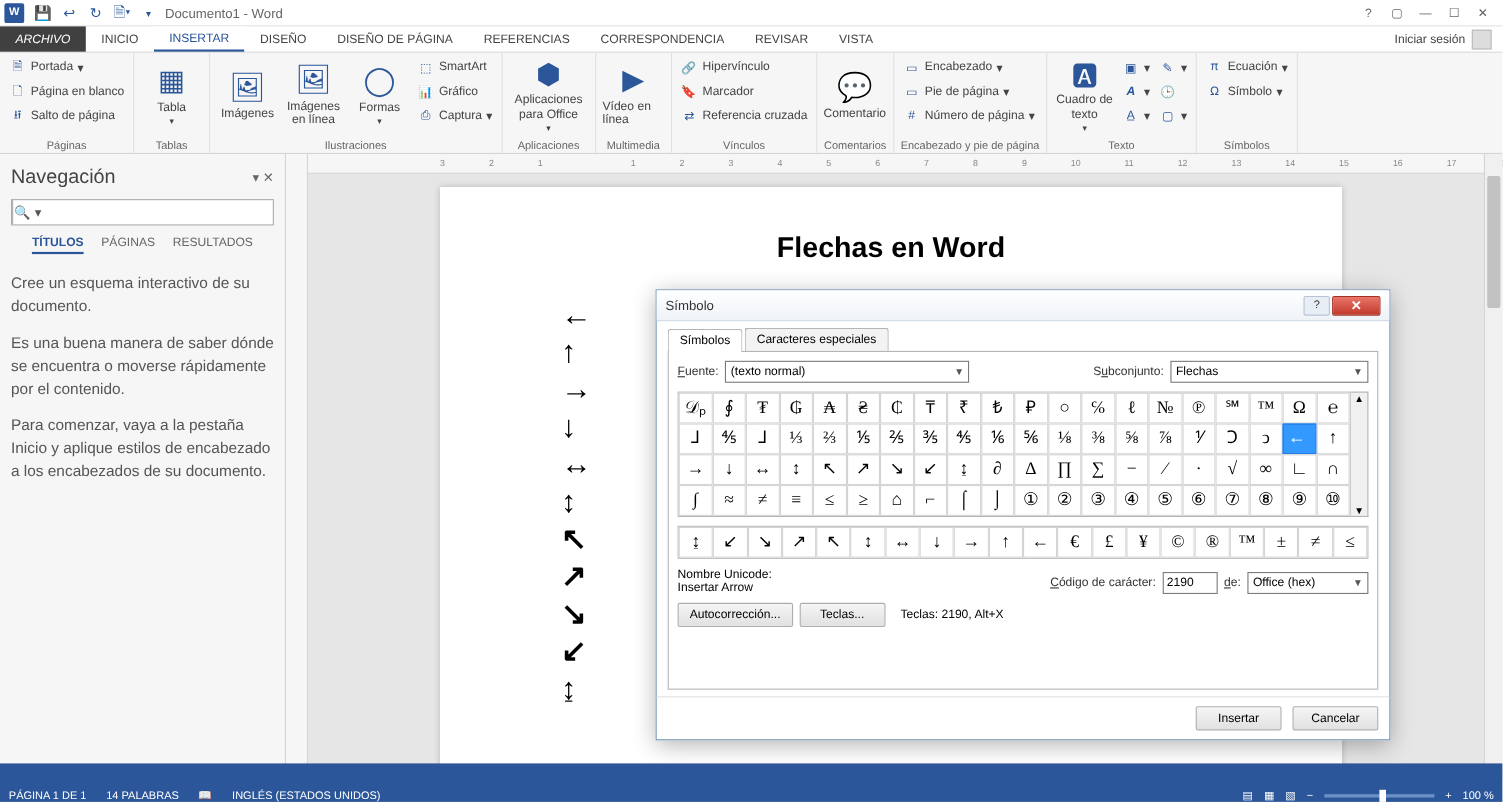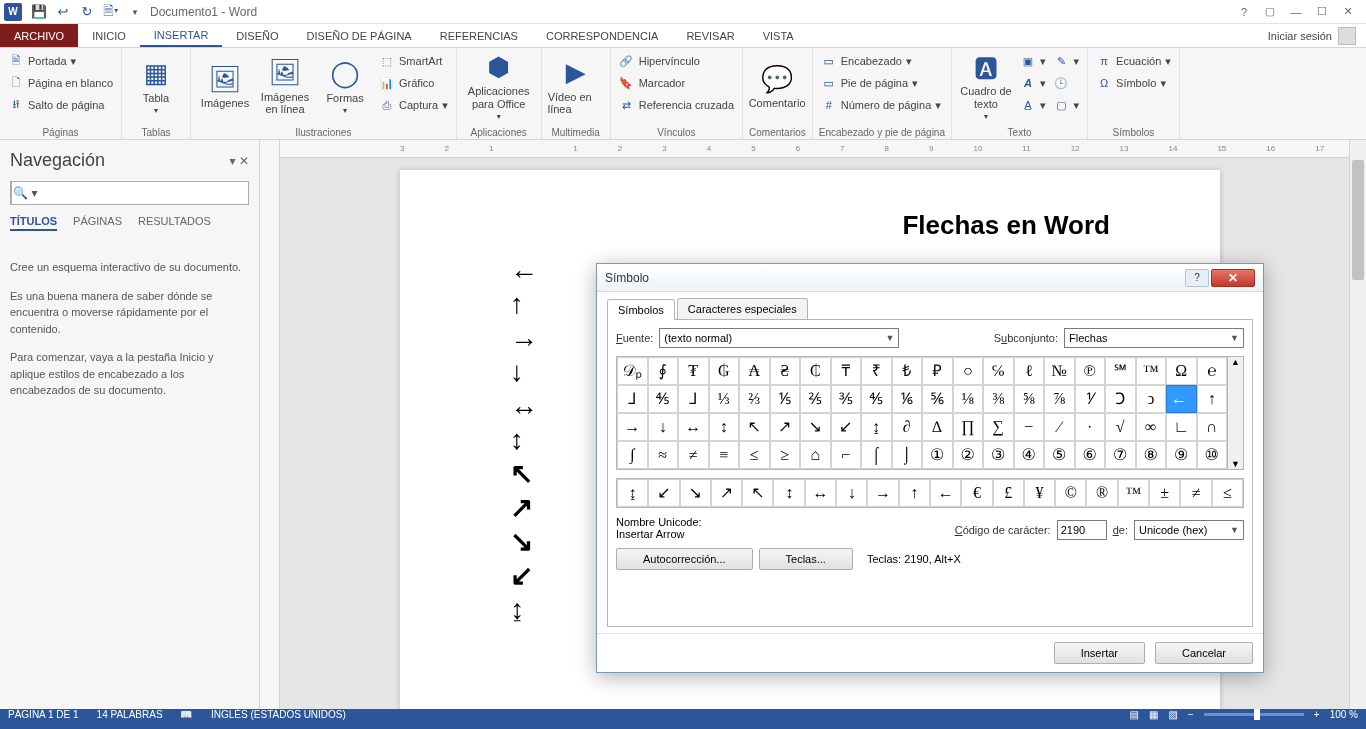--- a/index.html
+++ b/index.html
@@ -10,21 +10,21 @@
 .qat { display: flex; align-items: center; gap: 2px; padding: 0 4px; }
 .qat-btn { width: 22px; height: 22px; display: flex; align-items: center; justify-content: center; color: #2b579a; font-size: 13px; }
 .word-icon { width: 18px; height: 18px; background: #2b579a; color: #fff; font-size: 10px; font-weight: bold; display: flex; align-items: center; justify-content: center; border-radius: 2px; margin-right: 4px; }
 .title-text { flex: 1; text-align: left; color: #666; font-size: 12px; }
 .win-controls { display: flex; gap: 6px; padding: 0 8px; color: #666; }
 .win-btn { width: 20px; height: 20px; display: flex; align-items: center; justify-content: center; font-size: 11px; }
 
 
 .ribbon-tabs { height: 24px; display: flex; align-items: stretch; border-bottom: 1px solid #d4d4d4; }
 .ribbon-tab { padding: 0 14px; display: flex; align-items: center; font-size: 11px; color: #444; text-transform: uppercase; cursor: pointer; }
-.ribbon-tab.file { background: #7f1d1d; color: #fff; }
+.ribbon-tab.file { background: #404040; color: #fff; font-style: italic; }
 .ribbon-tab.active { color: #2b579a; border-bottom: 2px solid #2b579a; background: #fff; }
 .signin { margin-left: auto; padding: 0 10px; display: flex; align-items: center; font-size: 11px; color: #444; gap: 6px; }
 .avatar { width: 18px; height: 18px; background: #ddd; border: 1px solid #bbb; }
 
 
 .ribbon { height: 92px; background: #f6f6f6; border-bottom: 1px solid #d4d4d4; display: flex; }
 .rgroup { border-right: 1px solid #e1e1e1; padding: 3px 6px 1px; display: flex; flex-direction: column; }
 .rgroup-body { flex: 1; display: flex; gap: 4px; align-items: flex-start; }
 .rgroup-label { text-align: center; font-size: 10px; color: #666; padding-top: 1px; }
 .bigbtn { display: flex; flex-direction: column; align-items: center; justify-content: center; width: 56px; height: 70px; gap: 2px; font-size: 11px; color: #444; }
@@ -34,30 +34,30 @@
 .col { display: flex; flex-direction: column; justify-content: flex-start; gap: 2px; }
 
 
 .workspace { display: flex; height: calc(729px - 24px - 24px - 92px - 20px); }
 .nav-pane { width: 260px; background: #f6f6f6; border-right: 1px solid #d4d4d4; padding: 10px; }
 .nav-title { font-size: 18px; color: #444; margin-bottom: 10px; display: flex; justify-content: space-between; align-items: center; }
 .nav-x { font-size: 12px; color: #666; }
 .nav-search { display: flex; border: 1px solid #ababab; background: #fff; height: 24px; margin-bottom: 10px; }
 .nav-search input { flex: 1; border: none; outline: none; font-size: 11px; padding: 0 6px; }
 .nav-search .sbtn { width: 28px; border-left: 1px solid #ababab; display: flex; align-items: center; justify-content: center; font-size: 12px; color: #555; }
-.nav-tabs { display: flex; gap: 16px; font-size: 11px; color: #666; margin-bottom: 28px; }
+.nav-tabs { display: flex; gap: 16px; font-size: 11px; color: #666; margin-bottom: 16px; justify-content: center; }
 .nav-tabs .active { color: #2b579a; font-weight: bold; border-bottom: 2px solid #2b579a; padding-bottom: 2px; }
-.nav-body { font-size: 11px; color: #555; line-height: 1.5; }
+.nav-body { font-size: 14px; color: #555; line-height: 1.5; }
 .nav-body p { margin-bottom: 12px; }
 
 .doc-area { flex: 1; background: #e6e6e6; position: relative; overflow: hidden; }
 .ruler-v { position: absolute; left: 0; top: 0; bottom: 0; width: 20px; background: #f6f6f6; border-right: 1px solid #d4d4d4; font-size: 8px; color: #888; }
 .ruler-h { position: absolute; left: 20px; right: 0; top: 0; height: 18px; background: #f6f6f6; border-bottom: 1px solid #d4d4d4; font-size: 8px; color: #888; display: flex; align-items: center; padding-left: 120px; gap: 40px; }
 .page { position: absolute; left: 140px; top: 30px; width: 820px; height: 660px; background: #fff; box-shadow: 0 0 6px rgba(0,0,0,.2); padding: 40px 110px; }
-.page h1 { font-size: 26px; font-weight: bold; text-align: right; margin-bottom: 12px; }
+.page h1 { font-size: 26px; font-weight: bold; text-align: center; margin-bottom: 28px; }
 .arrows-col { font-size: 28px; line-height: 34px; font-weight: bold; }
 
 .scroll-v { position: absolute; right: 0; top: 0; bottom: 0; width: 17px; background: #f0f0f0; border-left: 1px solid #d4d4d4; }
 .scroll-thumb { position: absolute; left: 2px; right: 2px; top: 20px; height: 120px; background: #c2c2c2; border-radius: 2px; }
 
 
 .dialog { position: absolute; left: 596px; top: 263px; width: 668px; height: 410px; background: #fff; border: 1px solid #7a99b9; box-shadow: 0 4px 20px rgba(0,0,0,.3); display: flex; flex-direction: column; }
 .dlg-title { height: 28px; background: linear-gradient(#fff,#eef3f8); border-bottom: 1px solid #cfd9e6; display: flex; align-items: center; padding: 0 8px; font-size: 12px; color: #333; }
 .dlg-title-btns { margin-left: auto; display: flex; gap: 2px; }
 .dlg-btn-help { width: 24px; height: 18px; background: #e8eef6; border: 1px solid #b5c4d7; font-size: 10px; display: flex; align-items: center; justify-content: center; border-radius: 2px; }
@@ -75,24 +75,24 @@
 
 .sym-grid { display: grid; grid-template-columns: repeat(20, 1fr); gap: 0; border: 1px solid #b5b5b5; }
 .sym-grid .cell { border: 1px solid #d4d4d4; text-align: center; font-size: 16px; line-height: 26px; height: 28px; font-family: "Segoe UI Symbol","Arial Unicode MS",serif; background: #fff; }
 .sym-grid .cell.sel { background: #3399ff; color: #fff; border-color: #2277dd; }
 .sym-grid.recent { grid-template-columns: repeat(20, 1fr); }
 .sym-scroll { width: 16px; background: #f0f0f0; border: 1px solid #b5b5b5; border-left: none; display: flex; flex-direction: column; }
 .grid-wrap { display: flex; }
 .grid-inner { flex: 1; }
 
 .dlg-footer { padding: 8px 10px; display: flex; justify-content: flex-end; gap: 10px; border-top: 1px solid #e1e1e1; }
-.btn { min-width: 78px; height: 22px; border: 1px solid #adadad; background: linear-gradient(#f5f5f5,#e1e1e1); font-size: 11px; border-radius: 2px; display: flex; align-items: center; justify-content: center; padding: 0 26px; }
-
-
-.statusbar { height: 20px; background: #2b579a; color: #fff; display: flex; align-items: flex-start; font-size: 10px; padding: 0 8px; gap: 18px; position: absolute; bottom: 0; left: 0; right: 0; }
+.btn { min-width: 78px; height: 22px; border: 1px solid #adadad; background: linear-gradient(#f5f5f5,#e1e1e1); font-size: 11px; border-radius: 2px; display: flex; align-items: center; justify-content: center; padding: 0 10px; }
+
+
+.statusbar { height: 35px; background: #2b579a; color: #fff; display: flex; align-items: flex-end; font-size: 10px; padding: 0 8px; gap: 18px; position: absolute; bottom: 0; left: 0; right: 0; }
 .statusbar .right { margin-left: auto; display: flex; align-items: center; gap: 10px; }
 .zoom-slider { width: 100px; height: 3px; background: #6d90c5; position: relative; }
 .zoom-slider::after { content: ''; position: absolute; left: 50%; top: -4px; width: 6px; height: 11px; background: #fff; }
 </style>
 </head>
 <body>
 
 <div class="titlebar">
   <div class="qat">
     <div class="word-icon">W</div>
@@ -352,21 +352,21 @@
     </div>
   </div>
   <div class="dlg-body">
     <div class="dlg-tabs">
       <div class="dlg-tab active">Símbolos</div>
       <div class="dlg-tab">Caracteres especiales</div>
     </div>
     <div class="dlg-panel">
       <div class="row">
         <label><span class="u">F</span>uente:</label>
-        <div class="sel" style="width:240px">
+        <div class="sel" style="width:222px">
             <span>(texto normal)</span>
             <span class="dd">▼</span>
           </div>
         <div style="flex:1"></div>
         <label>S<span class="u">u</span>bconjunto:</label>
         <div class="sel" style="width:180px">
             <span>Flechas</span>
             <span class="dd">▼</span>
           </div>
       </div>
@@ -486,21 +486,21 @@
       <div class="row" style="justify-content:space-between;align-items:flex-end">
         <div>
           <div style="font-size:11px">Nombre Unicode:</div>
           <div style="font-size:11px">Insertar Arrow</div>
         </div>
         <div class="row">
           <label><span class="u">C</span>ódigo de carácter:</label>
           <input style="width: 50px; height: 20px; border: 1px solid rgb(122, 122, 122); font-size: 11px; padding: 0px 3px;" value="2190">
           <label><span class="u">d</span>e:</label>
           <div class="sel" style="width:110px">
-              <span>Unicode (hex)</span>
+              <span>Office (hex)</span>
               <span class="dd">▼</span>
             </div>
         </div>
       </div>
       <div class="row">
         <div class="btn">Autocorrección...</div>
         <div class="btn">Teclas...</div>
         <span style="font-size:11px;margin-left:8px">Teclas: 2190, Alt+X</span>
       </div>
     </div>

